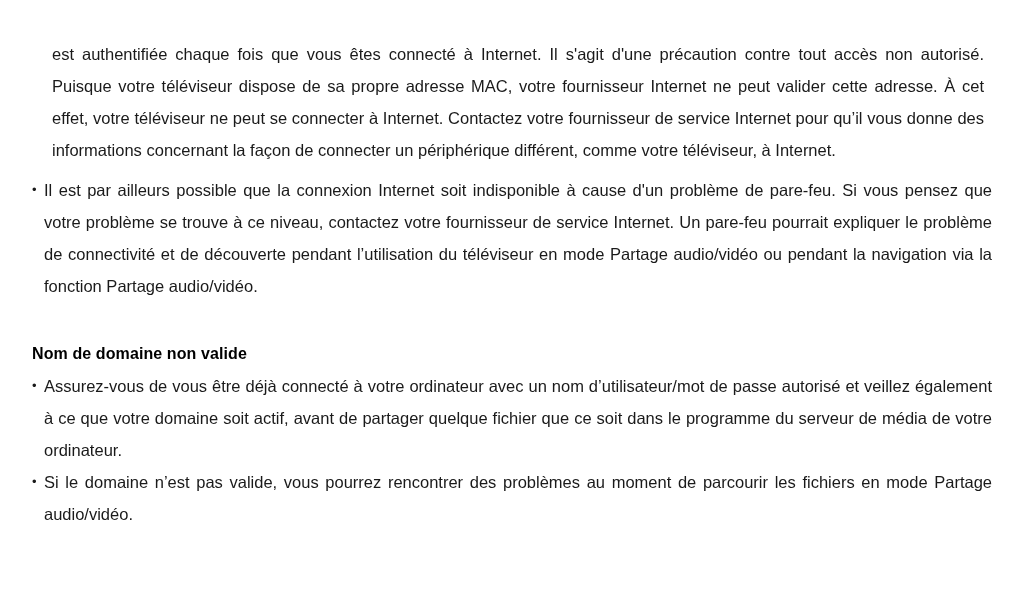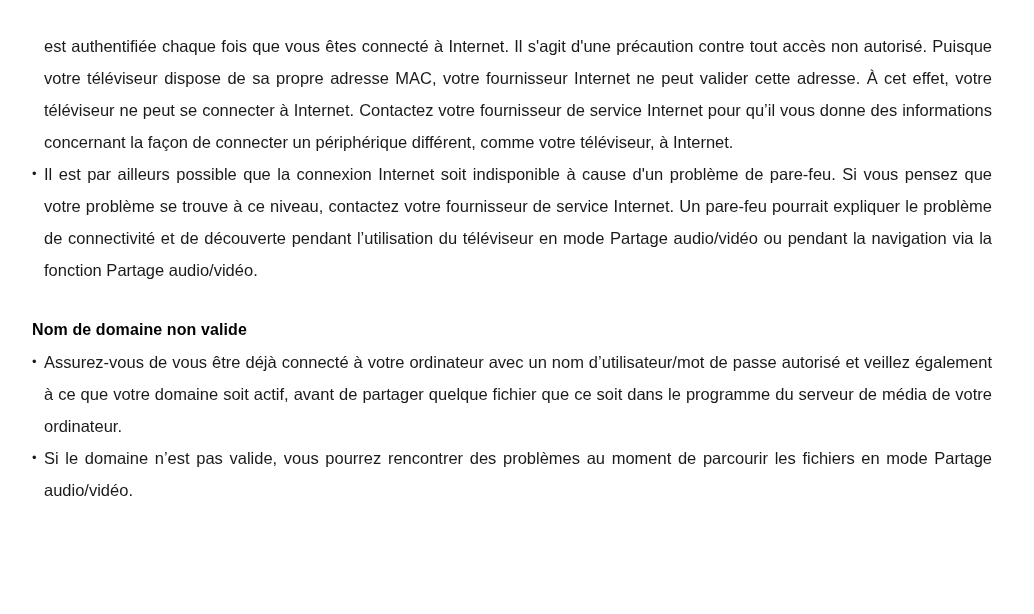--- a/index.html
+++ b/index.html
@@ -19,21 +19,21 @@
     width: 1034px;
     height: 614px;
     box-sizing: border-box;
     padding: 30px 42px 0 32px;
   }
   .para {
     font-size: 16.5px;
     line-height: 32px;
     text-align: justify;
     text-justify: inter-word;
-    margin: 0;
+    margin: 8px;
     color: #1a1a1a;
   }
   
   .continuation {
     padding-left: 12px;
   }
   
   .bullet-item {
     position: relative;
     padding-left: 12px;
@@ -52,21 +52,21 @@
     font-weight: bold;
     line-height: 32px;
     margin: 0;
     color: #000000;
     letter-spacing: 0.1px;
   }
   .gap-block {
     height: 24px;
   }
   .heading-block {
-    margin-top: 4px;
+    margin-top: 12px;
   }
 </style>
 </head>
 <body>
 
 <div class="page">
 
   <p class="para continuation">est authentifiée chaque fois que vous êtes connecté à Internet. Il s'agit d'une précaution contre tout accès non autorisé. Puisque votre téléviseur dispose de sa propre adresse MAC, votre fournisseur Internet ne peut valider cette adresse.  À cet effet, votre téléviseur ne peut se connecter à Internet. Contactez votre fournisseur de service Internet pour qu’il vous donne des informations concernant la façon de connecter un périphérique différent, comme votre téléviseur, à Internet.</p>
 
   <div class="para bullet-item">

